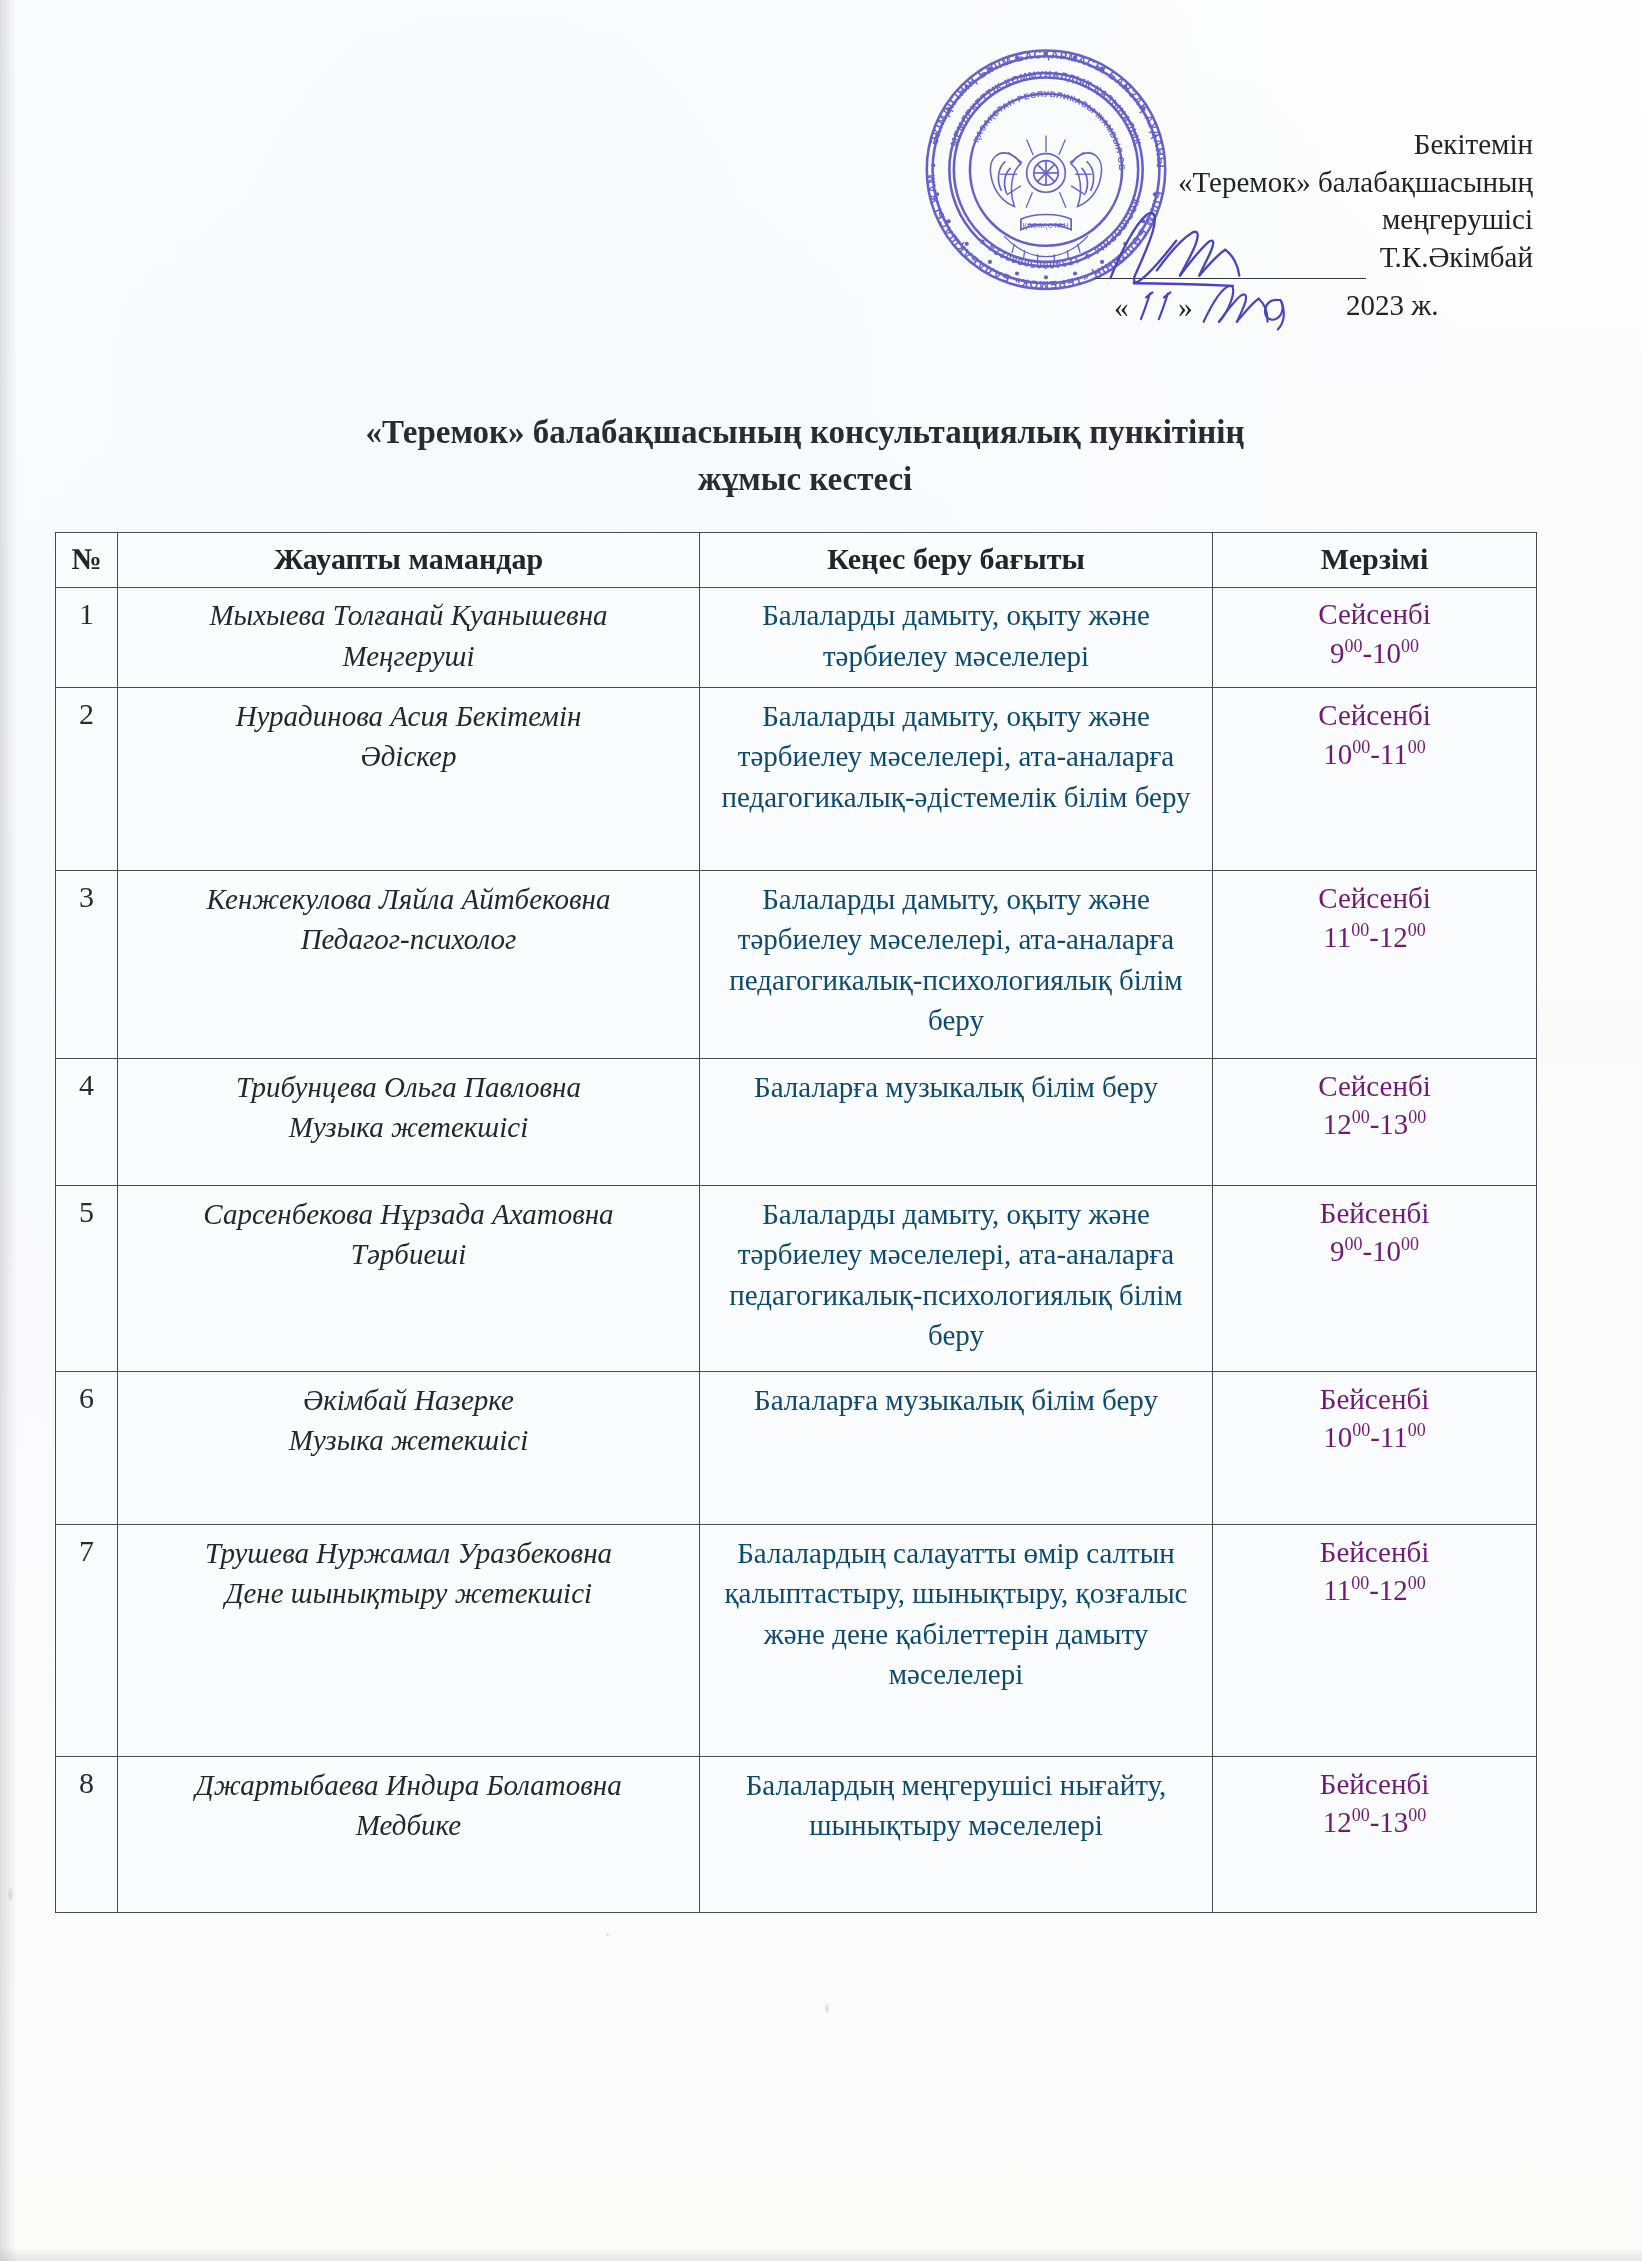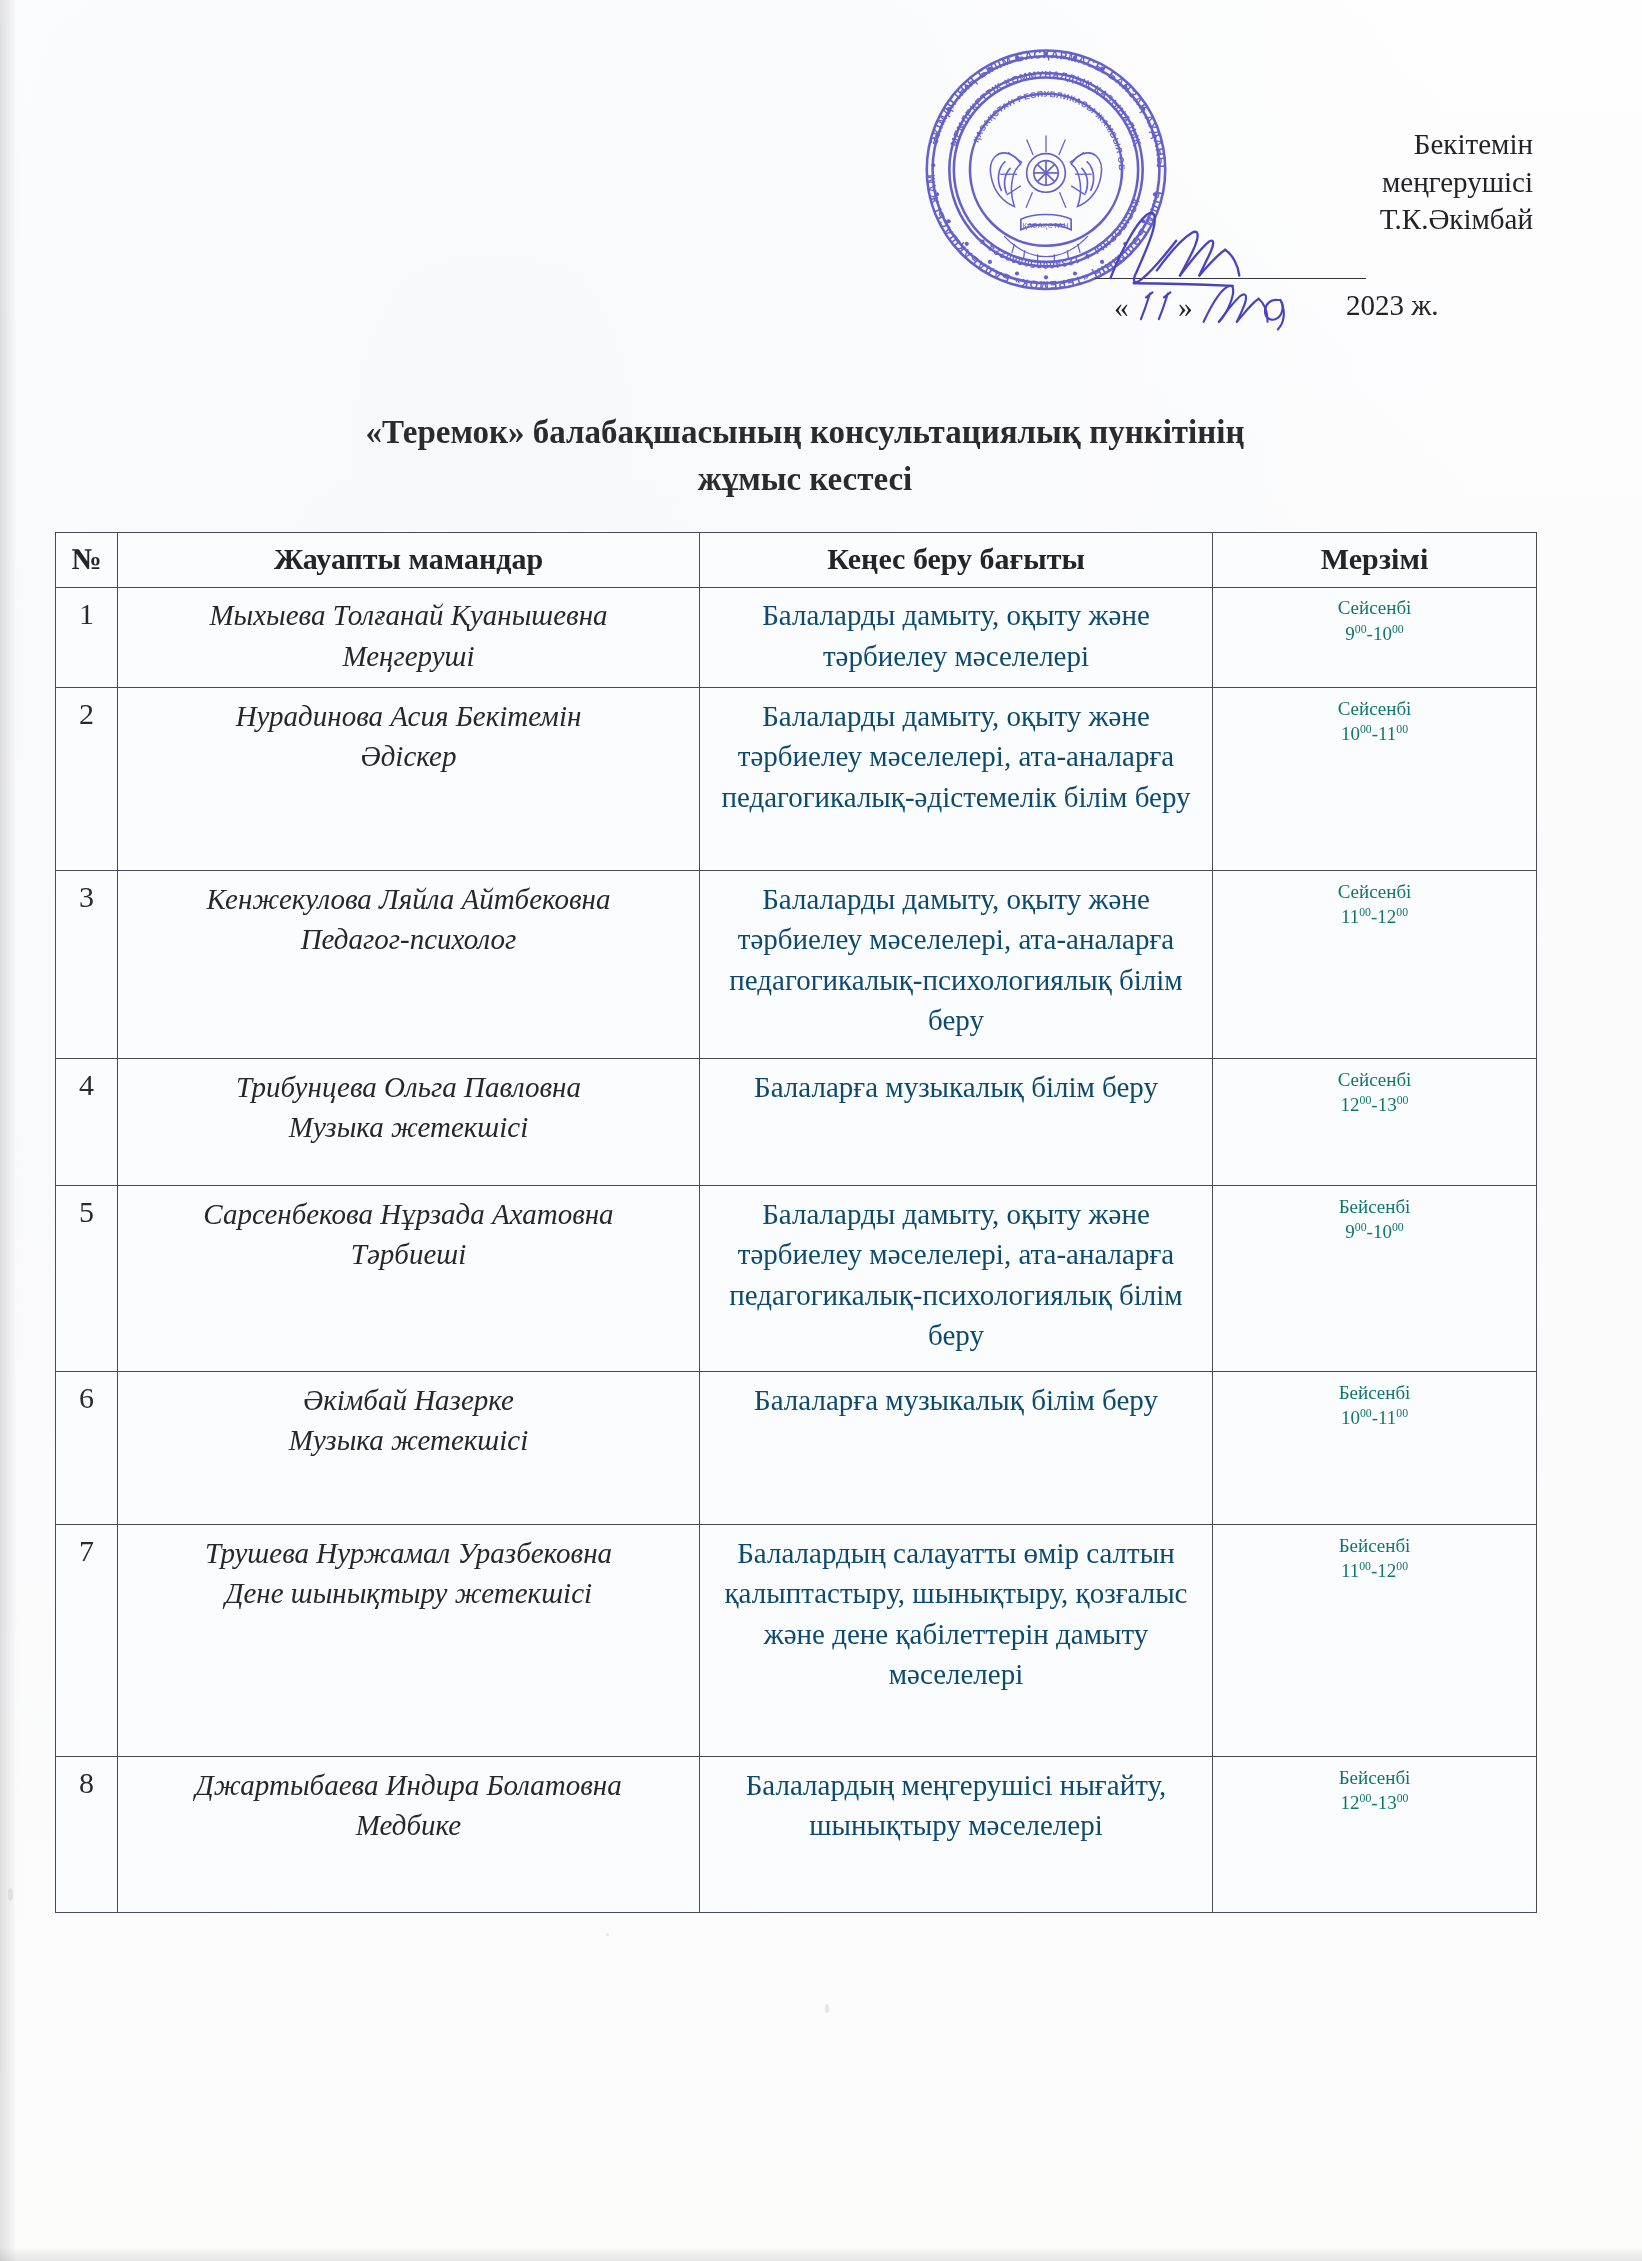--- a/index.html
+++ b/index.html
@@ -163,24 +163,24 @@
   td.cell-name .n-line2 { display: block; }
   td.cell-dir {
     text-align: center;
     font-size: 29px;
     line-height: 1.40;
     padding: 7.7px 10.3px 10.3px 10.3px;
     color: #0c4a6e;
   }
   td.cell-time {
     text-align: center;
-    font-size: 19px;
+    font-size: 29px;
     line-height: 1.34;
     padding: 7.7px 5.2px 10.3px;
-    color: #0f766e;
+    color: #701a75;
   }
   td.cell-time .day { display: block; }
   td.cell-time .hours { display: block; white-space: nowrap; }
   sup { font-size: 0.62em; vertical-align: super; line-height: 0; }
 
   
   tr.r1 td { height: 75px; }
   tr.r2 td { height: 164px; }
   tr.r3 td { height: 169px; }
   tr.r4 td { height: 108px; }
@@ -308,20 +308,21 @@
 
       <g stroke="#5b56c7" fill="none" stroke-width="2">
         <path d="M160,318 C180,340 205,350 225,350 C245,350 270,340 290,318"></path>
         <path d="M176,330 L172,344 M192,340 L190,354 M212,346 L212,360 M238,346 L238,360 M258,340 L260,354 M274,330 L278,344"></path>
       </g>
     </svg>
   </div>
 
   <div class="approval">
     <div>Бекітемін</div>
+    <div>«Теремок» балабақшасының</div>
     <div>меңгерушісі</div>
     <div>Т.К.Әкімбай</div>
   </div>
 
   <div class="signature">
     <svg viewBox="0 0 430 200" xmlns="http://www.w3.org/2000/svg">
       <g fill="none" stroke="#4a43c0" stroke-width="3.6" stroke-linecap="round">
         <path d="M24,132 C38,96 62,48 80,34 C92,24 96,36 90,58 C84,80 70,110 62,128 C58,138 62,142 72,134 C90,120 112,92 126,74"></path>
         <path d="M96,120 C112,98 134,72 150,62 C160,56 162,64 156,80 C150,96 138,116 132,128"></path>
         <path d="M132,128 C144,112 162,88 176,76 C184,70 186,76 180,90 C174,104 166,118 162,128"></path>

